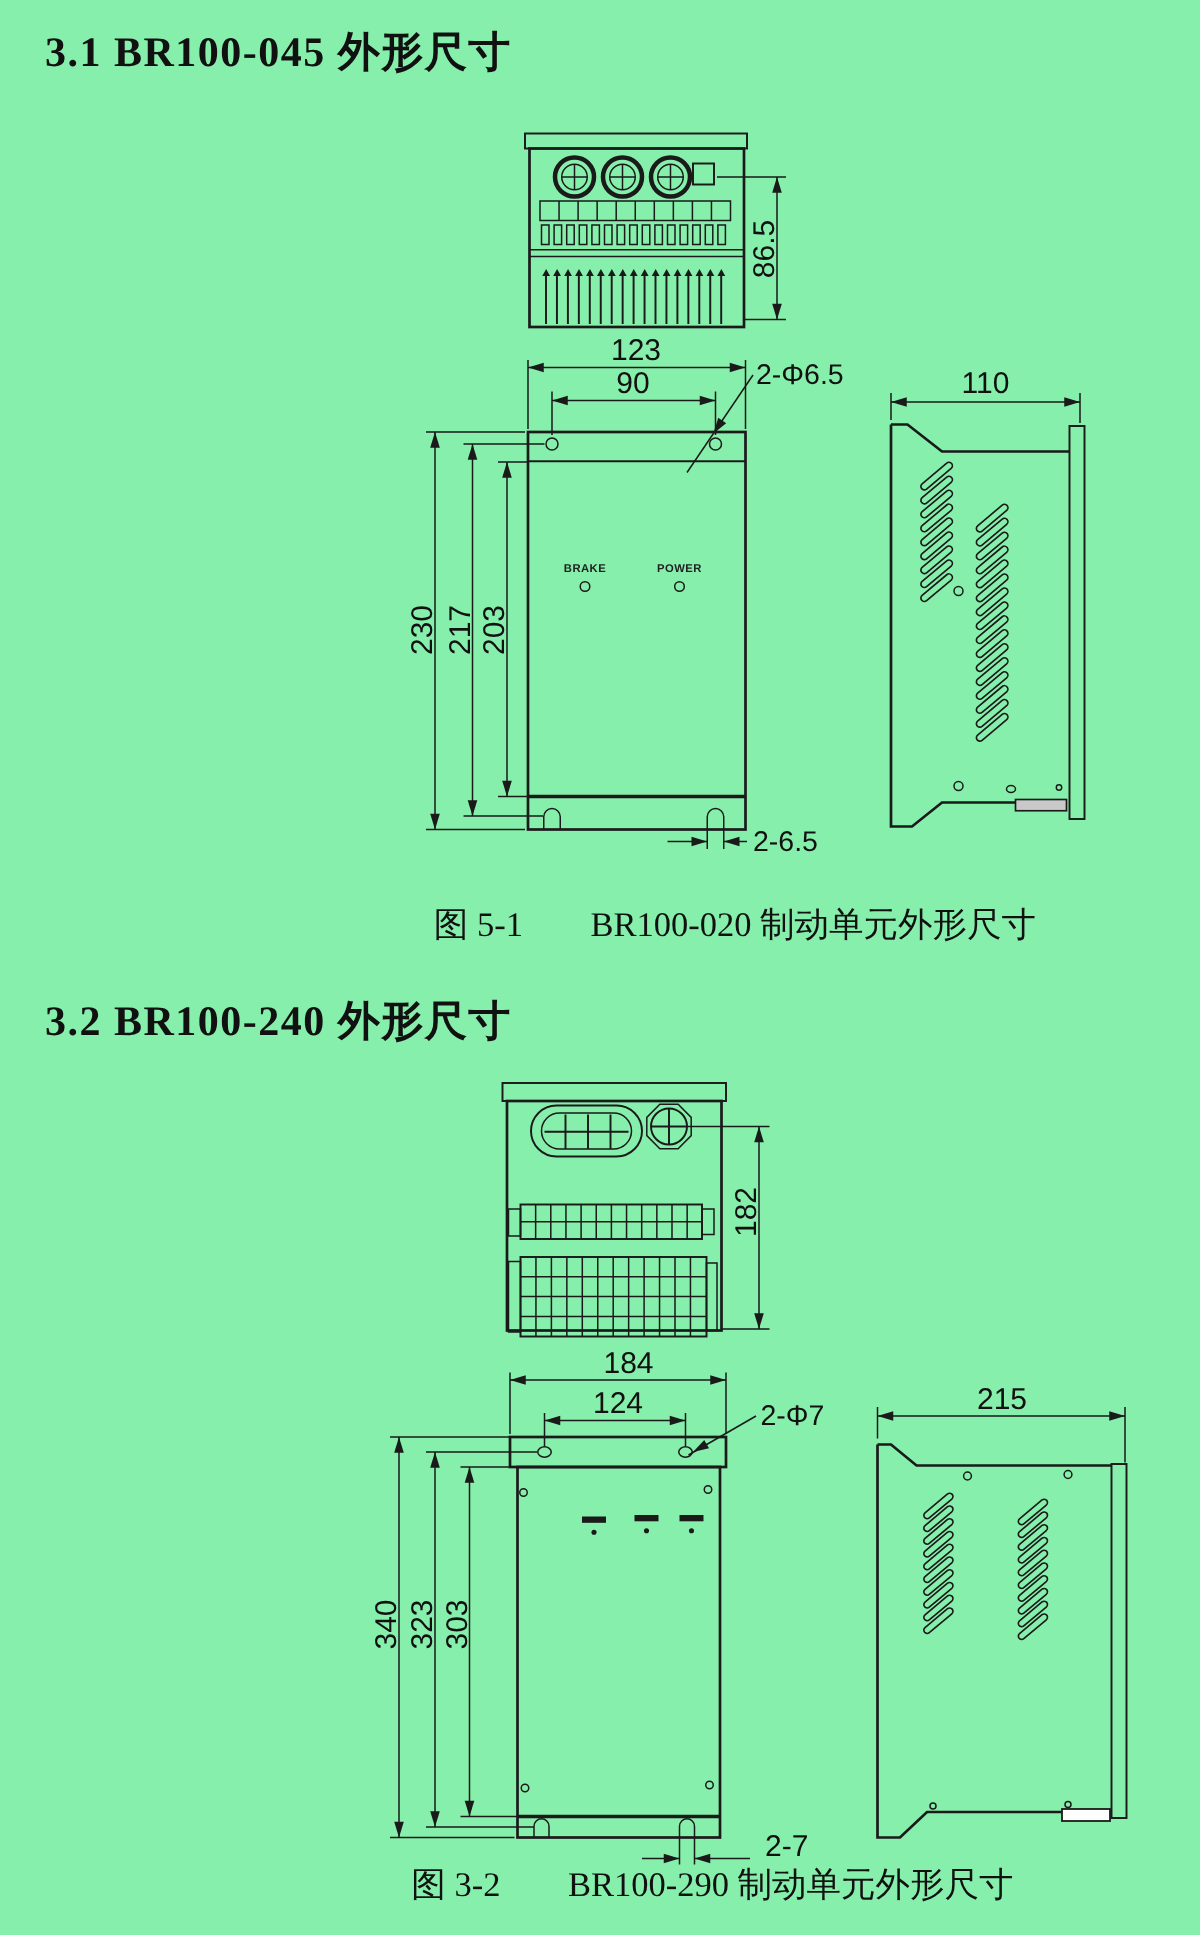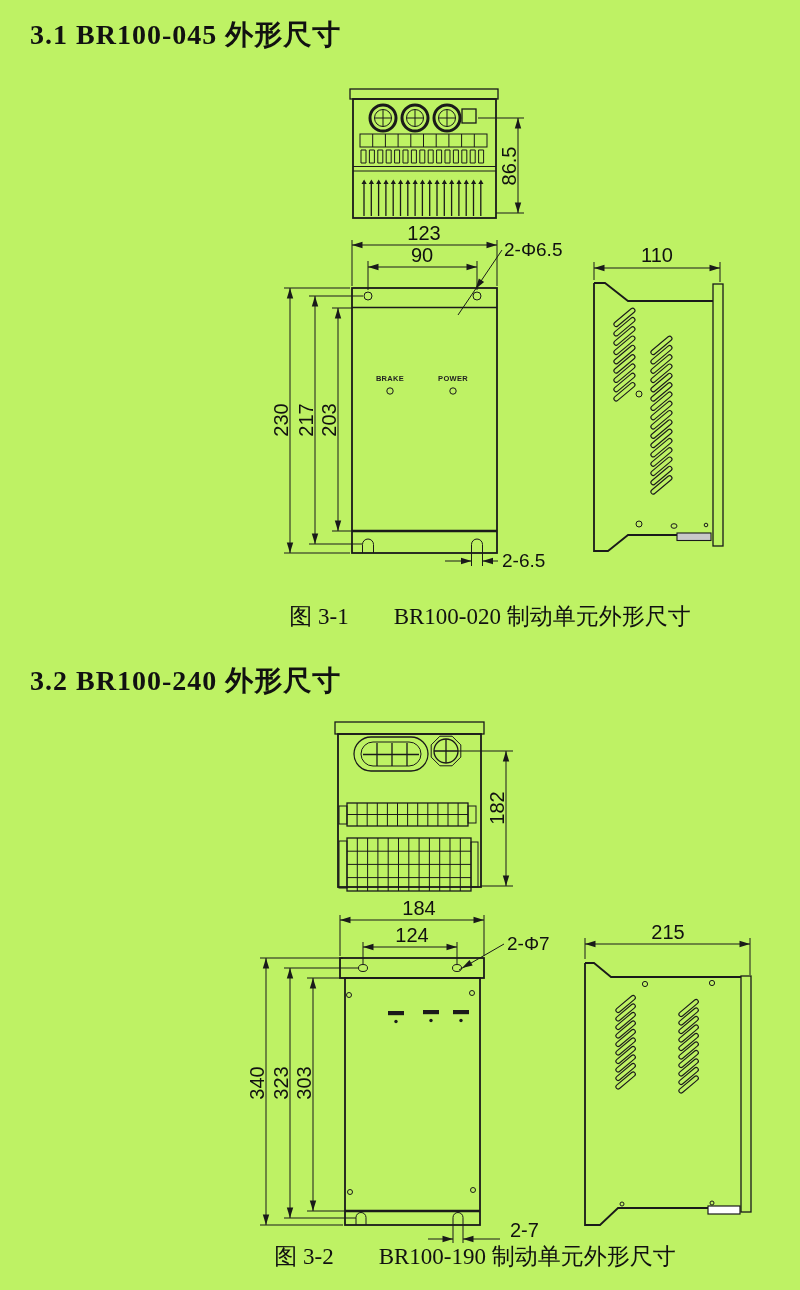--- a/index.html
+++ b/index.html
@@ -1,16 +1,16 @@
 <!DOCTYPE html>
 <html><head>
 <meta charset="utf-8">
 <style>
   html,body{margin:0;padding:0;background:#fff;}
-  .page{position:relative;width:800px;height:1290px;background:#bef264;overflow:hidden;
+  .page{position:relative;width:800px;height:1290px;background:#86efac;overflow:hidden;
         font-family:"Liberation Serif","DejaVu Serif",serif;color:#111;}
   .sec-heading{position:absolute;left:30px;margin:0;font-size:28px;font-weight:bold;
         letter-spacing:1px;white-space:nowrap;}
   #sec1{top:16px;}
   #sec2{top:662px;}
   .fig-caption{position:absolute;font-size:23px;text-align:center;white-space:nowrap;}
   #cap1{top:601px;left:175px;width:630px;}
   #cap2{top:1241px;left:155px;width:640px;}
   .cap-label{margin-right:45px;}
   svg{position:absolute;left:0;}
@@ -175,21 +175,21 @@
           <use href="#lv1" transform="translate(650,491.5)"></use>
       </g>
       <circle cx="639" cy="394" r="3" class="s1"></circle>
       <circle cx="639" cy="524" r="3" class="s1"></circle>
       <ellipse cx="674" cy="526" rx="3" ry="2.3" class="s1"></ellipse>
       <circle cx="706" cy="525" r="1.8" class="s1"></circle>
     </g>
   </svg>
 
   <div class="fig-caption" id="cap1">
-    <span class="cap-label">图 3-1</span><span>BR100-020 制动单元外形尺寸</span>
+    <span class="cap-label">图 5-1</span><span>BR100-020 制动单元外形尺寸</span>
   </div>
 
   <h2 class="sec-heading" id="sec2">3.2 BR100-240 外形尺寸</h2>
 
   <svg id="svg2" width="800" height="560" viewBox="0 700 800 560">
     <defs>
       <path id="ah2" d="M0 0L-10.5 3.2L-10.5 -3.2Z" fill="#1a1a1a"></path>
       <rect id="lv2" width="24" height="4.4" rx="2.2" transform="rotate(-40)" fill="none" stroke="#1a1a1a" stroke-width="1.1"></rect>
     </defs>
 
@@ -323,16 +323,16 @@
           <use href="#lv2" transform="translate(678,1090.5)"></use>
       </g>
       <circle cx="645" cy="984" r="2.6" class="s1"></circle>
       <circle cx="712" cy="983" r="2.6" class="s1"></circle>
       <circle cx="622" cy="1204" r="2" class="s1"></circle>
       <circle cx="712" cy="1203" r="2" class="s1"></circle>
     </g>
   </svg>
 
   <div class="fig-caption" id="cap2">
-    <span class="cap-label">图 3-2</span><span>BR100-190 制动单元外形尺寸</span>
+    <span class="cap-label">图 3-2</span><span>BR100-290 制动单元外形尺寸</span>
   </div>
 
 </div>
 
 </body></html>

